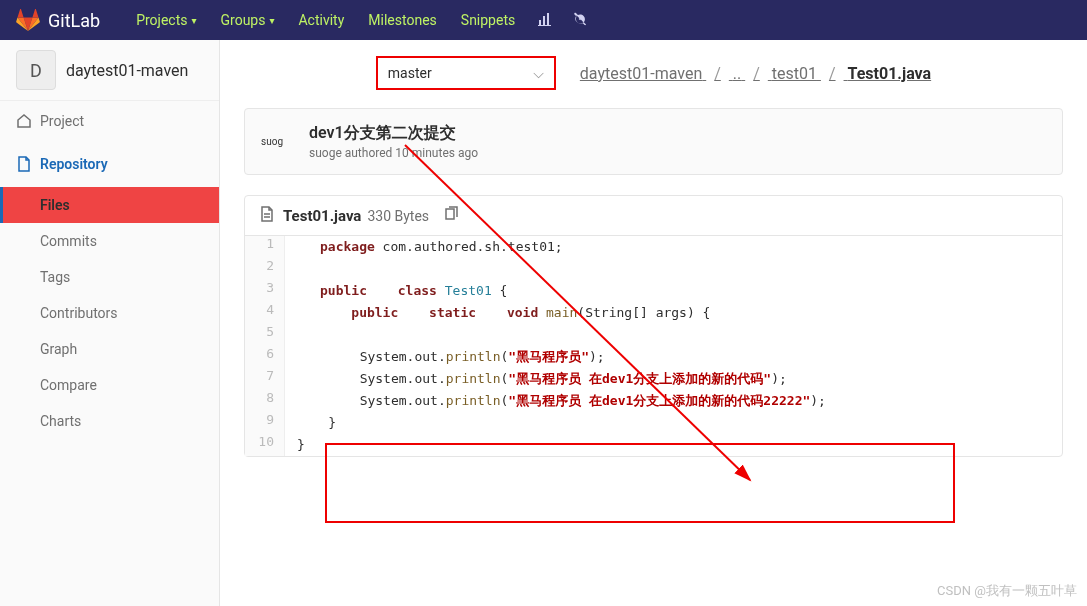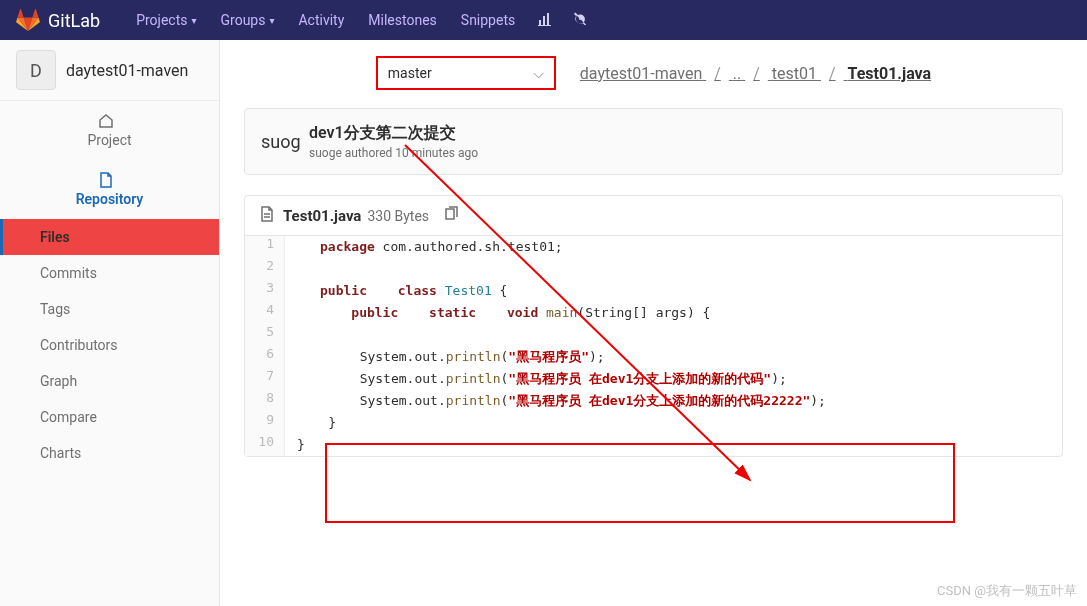--- a/index.html
+++ b/index.html
@@ -1,50 +1,50 @@
 <!DOCTYPE html>
 <html><head>
   <meta charset="utf-8">
   <style>
     * { margin: 0; padding: 0; box-sizing: border-box; }
     body { font-family: -apple-system, BlinkMacSystemFont, "Segoe UI", Roboto, sans-serif; font-size: 14px; color: #2e2e2e; background: #fff; }
     
     .top-nav { background: #292961; height: 40px; display: flex; align-items: center; padding: 0 16px; }
     .logo { display: flex; align-items: center; color: #fff; font-size: 18px; margin-right: 24px; }
     .logo svg { margin-right: 8px; }
-    .nav-item { color: #c4b5fd; padding: 0 12px; height: 40px; display: flex; align-items: center; cursor: pointer; font-size: 14px; }
+    .nav-item { color: #bef264; padding: 0 12px; height: 40px; display: flex; align-items: center; cursor: pointer; font-size: 14px; }
     .chevron-down { margin-left: 4px; font-size: 10px; }
     .nav-icon { color: #d1d1f0; padding: 0 10px; cursor: pointer; }
     
     .page-body { display: flex; }
     .sidebar { width: 220px; background: #fafafa; border-right: 1px solid #e5e5e5; min-height: 566px; }
     .project-header { padding: 10px 16px; display: flex; align-items: center; border-bottom: 1px solid #eee; }
     .project-avatar { width: 40px; height: 40px; background: #eee; border: 1px solid #ddd; display: flex; align-items: center; justify-content: center; font-size: 18px; color: #555; margin-right: 10px; border-radius: 4px; }
     .project-name { font-size: 16px; color: #2e2e2e; }
     
-    .sidebar-item { padding: 12px 16px; display: flex; align-items: center; cursor: pointer; color: #707070; flex-direction: column; }
+    .sidebar-item { padding: 12px 16px; display: flex; cursor: pointer; color: #707070; }
     .sidebar-item.active { color: #1b69b6; font-weight: 600; }
     .sidebar-item .side-icon { width: 16px; margin-right: 8px; }
     .sidebar-sub { padding: 10px 16px 10px 40px; cursor: pointer; color: #707070; }
     .sidebar-sub.active { background: #ef4444; color: #2e2e2e; font-weight: 600; border-left: 3px solid #1b69b6; padding-left: 37px; }
     
     .main { flex: 1; padding: 16px 24px; position: relative; }
     .breadcrumb { color: #707070; font-size: 14px; margin-bottom: 22px; }
     .breadcrumb .sep { margin: 0 6px; color: #999; }
     .breadcrumb .current { color: #2e2e2e; font-weight: 600; }
     
     .controls-row { display: flex; align-items: center; margin-bottom: 18px; justify-content: center; }
     .branch-select { width: 180px; height: 34px; border: 2px solid #e00; display: flex; align-items: center; justify-content: space-between; padding: 0 10px; background: #fff; cursor: pointer; }
     .branch-select .chev { color: #999; }
     .path-crumbs { margin-left: 24px; font-size: 16px; color: #707070; text-decoration: underline; }
     .path-crumbs .psep { margin: 0 8px; color: #999; }
     .path-crumbs .current-file { color: #2e2e2e; font-weight: 700; }
     
     .commit-panel { border: 1px solid #e5e5e5; border-radius: 4px; padding: 14px 16px; display: flex; align-items: center; margin-bottom: 20px; background: #fafafa; }
-    .commit-avatar { font-size: 18px; color: #333; margin-right: 12px; width: 36px; }
+    .commit-avatar { font-size: 10px; color: #333; margin-right: 12px; width: 36px; }
     .commit-title { font-size: 16px; font-weight: 600; color: #2e2e2e; }
     .commit-meta { font-size: 12px; color: #707070; margin-top: 2px; }
     
     .file-panel { border: 1px solid #e5e5e5; border-radius: 4px; }
     .file-header { padding: 10px 14px; border-bottom: 1px solid #e5e5e5; display: flex; align-items: center; }
     .file-icon { margin-right: 8px; color: #707070; }
     .file-name { font-weight: 700; font-size: 15px; }
     .file-size { color: #707070; margin-left: 6px; font-size: 14px; }
     .copy-btn { margin-left: 14px; color: #707070; cursor: pointer; }
     

